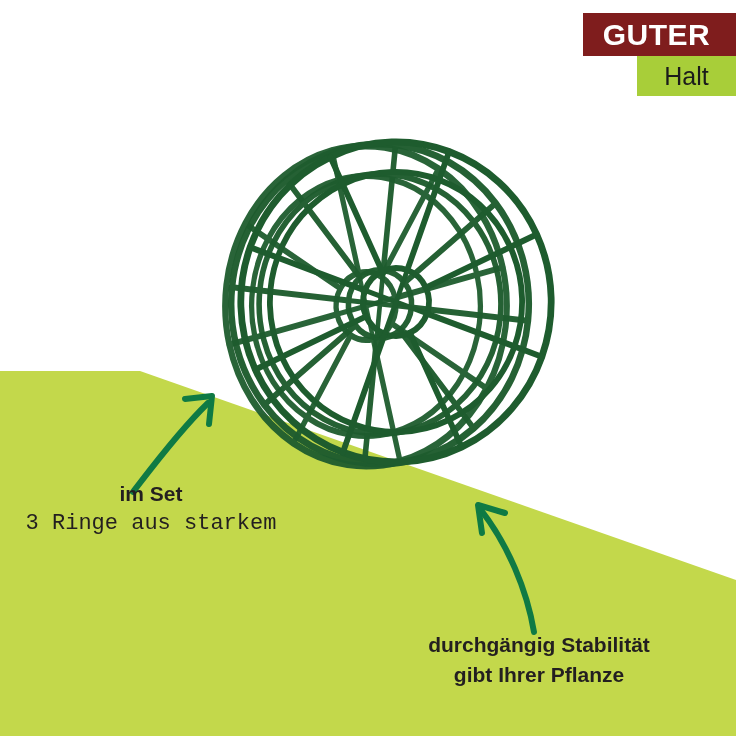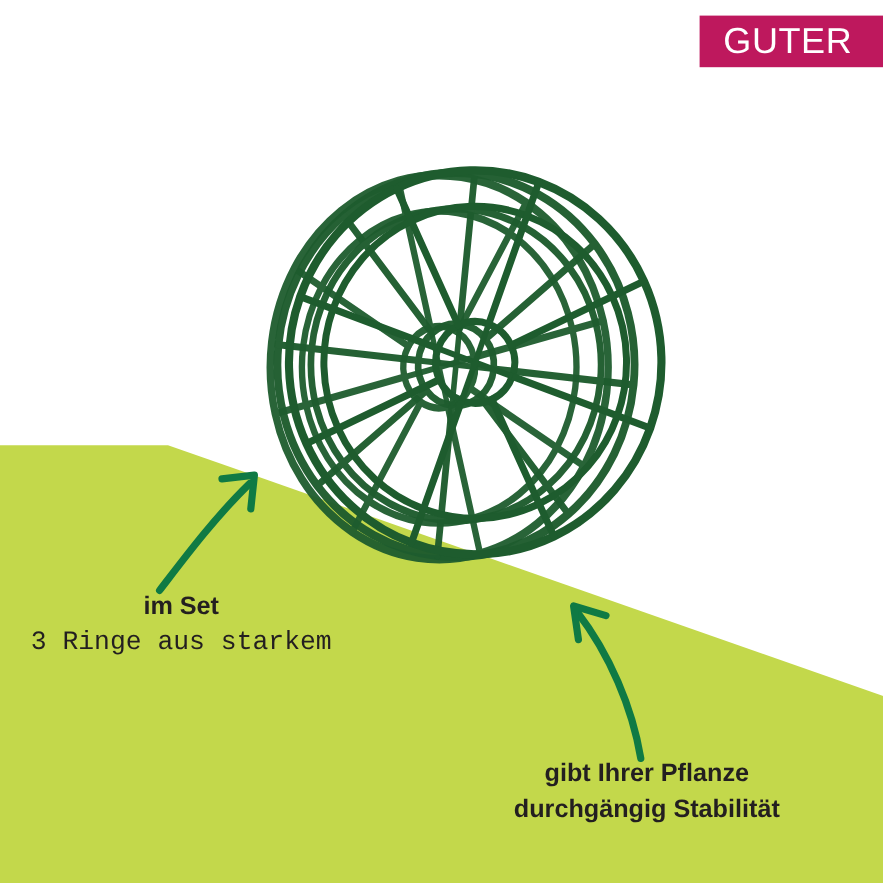--- a/index.html
+++ b/index.html
@@ -44,24 +44,24 @@
   }
 
   
   #badge {
     position: absolute;
     right: 0;
     top: 13px;
     width: 153px;
   }
   .badge-top {
-    background: #be185d;
+    background: #7f1d1d;
     color: #ffffff;
     font-size: 30px;
-    font-weight: normal;
+    font-weight: bold;
     letter-spacing: 0.5px;
     line-height: 43px;
     height: 43px;
     text-align: center;
     padding-right: 6px;
     box-sizing: border-box;
   }
   .badge-bottom {
     background: #a8ce39;
     color: #1b1b1b;
@@ -76,21 +76,21 @@
   }
 
   
   .annotation {
     position: absolute;
     color: #231f20;
     text-align: center;
   }
   #anno-left {
     left: 6px;
-    top: 492px;
+    top: 480px;
     width: 290px;
   }
   #anno-right {
     left: 376px;
     top: 630px;
     width: 326px;
   }
   .anno-head {
     font-size: 21px;
     font-weight: bold;
@@ -164,25 +164,26 @@
       <path d="M133,492 C150,470 178,432 208,403"></path>
       <path d="M185,399 L212,396 L209,424"></path>
 
       <path d="M534,632 C527,590 508,545 481,510"></path>
       <path d="M505,513 L478,505 L482,533"></path>
     </g>
   </svg>
 
   <div id="badge">
     <div class="badge-top">GUTER</div>
+    <div class="badge-bottom">Halt</div>
   </div>
 
   <div class="annotation" id="anno-left">
     <div class="anno-head">im Set</div>
     <div class="anno-line">3 Ringe aus starkem</div>
   </div>
 
   <div class="annotation" id="anno-right">
+    <div class="anno-line-bold">durchgängig Stabilität</div>
     <div class="anno-line-bold">gibt Ihrer Pflanze</div>
-    <div class="anno-line-bold">durchgängig Stabilität</div>
   </div>
 
 </div>
 
 </body></html>

